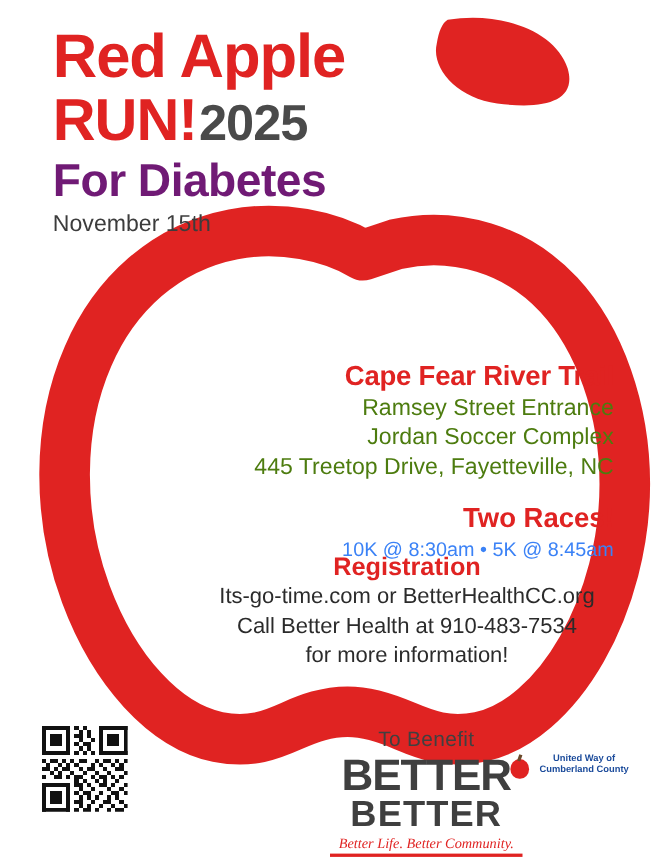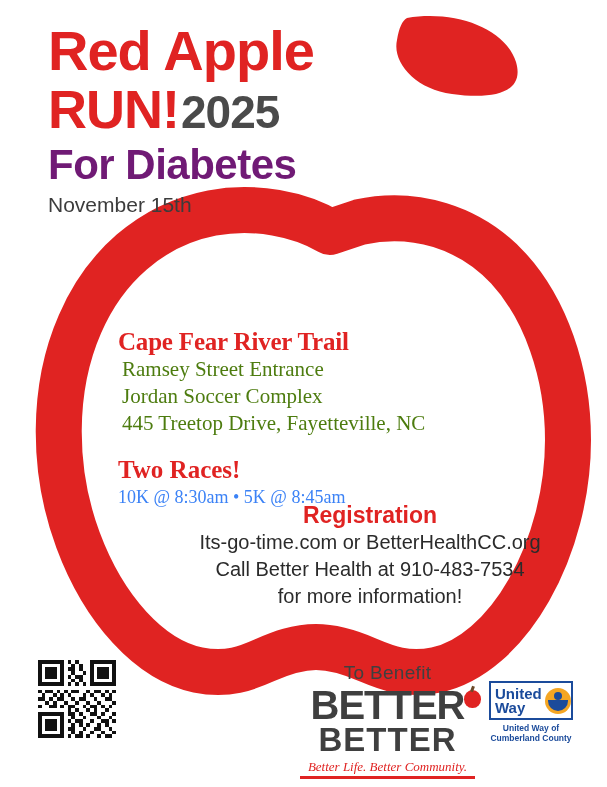--- a/index.html
+++ b/index.html
@@ -75,22 +75,21 @@
     margin-top: 4px;
     letter-spacing: 0px;
   }
 
   
   .info {
     position: absolute;
     left: 118px;
     top: 328px;
     width: 440px;
-    text-align: left;
-    font-family: Liberation Serif, serif;
+    text-align: right;
   }
   .loc-head {
     font-size: 25px;
     font-weight: bold;
     color: #E02322;
     letter-spacing: -0.2px;
   }
   .loc-line {
     font-size: 21px;
     color: #4d7c0f;
@@ -423,23 +422,16 @@
     <div class="bh-better">
       <span>BETTER</span>
       <span class="bh-apple"></span>
     </div>
     <div class="bh-health">BETTER</div>
     <div class="bh-tag">Better Life. Better Community.</div>
     <div class="bh-underline"></div>
   </div>
 
   <div class="uw">
-    <div class="uw-box">
-      <div class="uw-text">
-        <div>United</div>
-        <div>Way</div>
-      </div>
-      <div class="uw-mark"></div>
-    </div>
     <div class="uw-sub">United Way of Cumberland County</div>
   </div>
 
 </div>
 
 </body></html>

